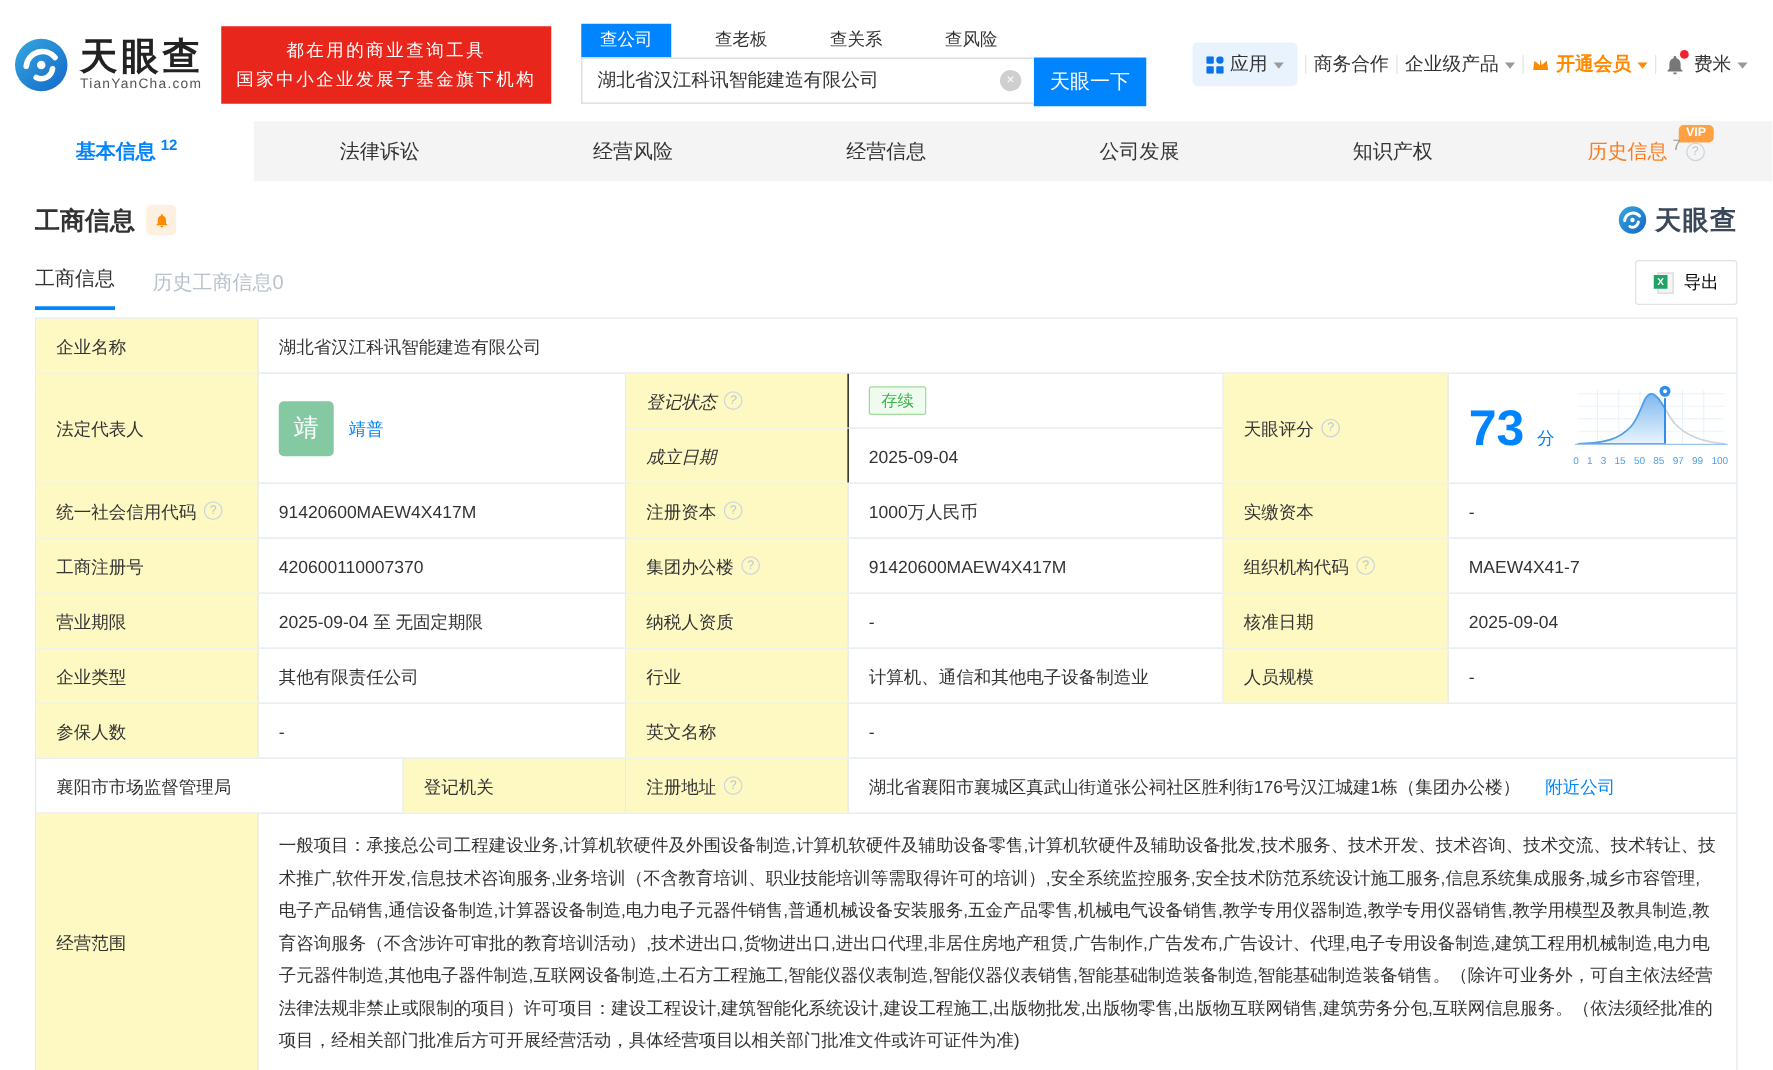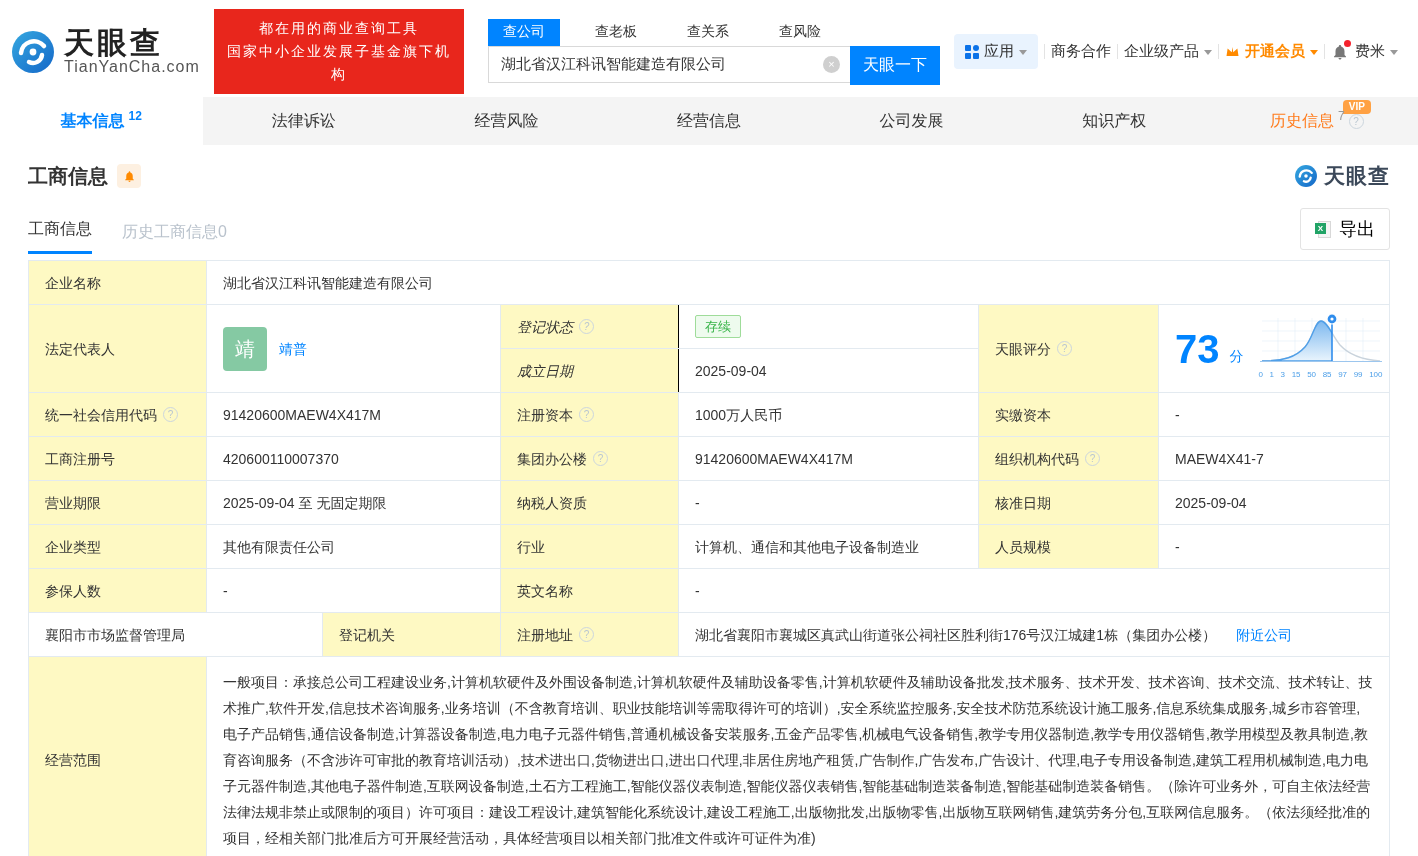--- a/index.html
+++ b/index.html
@@ -3,21 +3,21 @@
 <meta charset="utf-8">
 <style>
   * { box-sizing: border-box; margin: 0; padding: 0; }
   html,body { width:1418px; height:856px; overflow:hidden; background:#fff;
     font-family:"Liberation Sans","DejaVu Sans",sans-serif; color:#333; }
 
   
   .header { height:97px; display:flex; align-items:center; padding:6px 20px 0 10px; gap:14px; }
   .logo { display:flex; align-items:center; gap:8px; }
   .logo-txt-cn { font-size:30px; font-weight:bold; color:#222; letter-spacing:3px; line-height:30px; }
-  .logo-txt-en { font-size:16px; color:#555; letter-spacing:1px; }
+  .logo-txt-en { font-size:11px; color:#555; letter-spacing:1px; }
   .slogan { background:#e8261c; color:#fff; font-size:14px; font-weight:normal;
     padding:8px 12px; line-height:23px; text-align:center; letter-spacing:2px; }
   .search-wrap { margin-left:10px; }
   .stabs { display:flex; font-size:14px;gap:20px; }
   .stab { padding:4px 15px 5px; cursor:pointer; color:#333; }
   .stab.active { background:#0084ff; color:#fff; }
   .search-row { display:flex; }
   .input-wrap { position:relative; }
   .search-input { width:362px; height:37px; border:1px solid #d9d9d9; border-right:none;
     padding:0 34px 0 12px; font-size:15px; color:#333; outline:none;
@@ -56,21 +56,21 @@
   .bell-badge { margin-left:9px; width:24px; height:24px; background:#fdf0e1; border-radius:4px;
     display:flex; align-items:center; justify-content:center; cursor:pointer; }
   .watermark { margin-left:auto; display:flex; align-items:center; gap:6px; }
   .watermark .wm-txt { font-size:21px; font-weight:bold; color:#3b4859; letter-spacing:1px; }
 
   .subtabs { margin:18px 28px 0; display:flex; align-items:flex-end; }
   .subtab { font-size:16px; padding-bottom:11px; cursor:pointer; }
   .subtab.on { color:#333; border-bottom:3px solid #0084ff; margin-right:30px; }
   .subtab.off { color:#b9c2cc; }
   .export-btn { margin-left:auto; margin-bottom:4px; border:1px solid #e3e3e3; border-radius:3px;
-    padding:8px 14px; display:flex; align-items:center; gap:8px; font-size:18px; background:#fff; cursor:pointer; }
+    padding:8px 14px; display:flex; align-items:center; gap:8px; font-size:14px; background:#fff; cursor:pointer; }
   .xls { position:relative; width:16px; height:16px; display:inline-block; }
   .xls::before { content:""; position:absolute; right:0; top:0; width:11px; height:15px;
     background:#f5f5f5; border:1px solid #d8d8d8; }
   .xls-sq { position:absolute; left:0; top:2px; width:11px; height:11px; background:#21a366;
     color:#fff; font-size:8px; font-weight:bold; display:flex; align-items:center; justify-content:center; }
   .xls-sq::before { content:"X"; }
 
   
   .table { margin:6px 28px 0; border:1px solid #e3eaf0; }
   .trow { display:flex; border-bottom:1px solid #e3eaf0; min-height:44px; }

